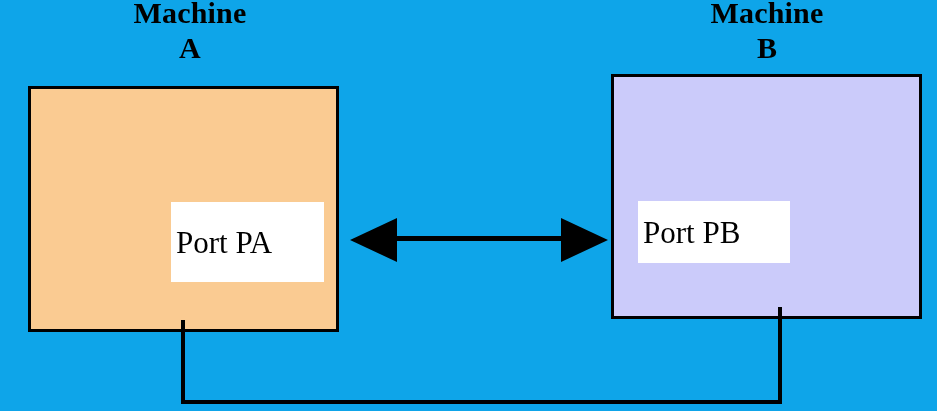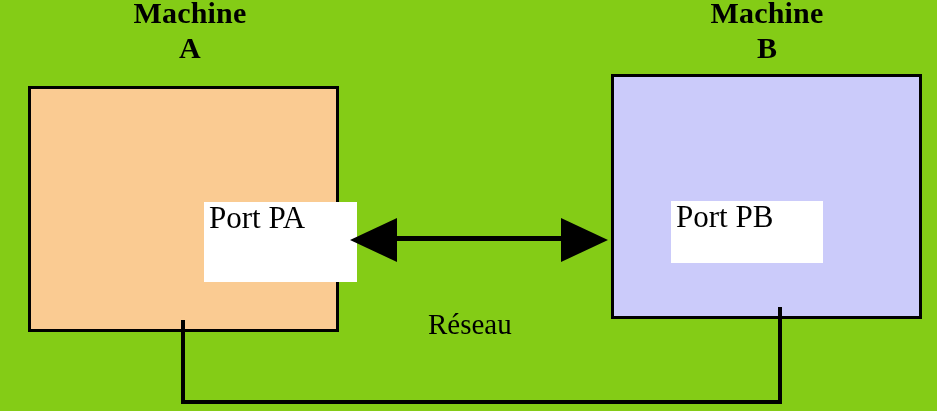--- a/index.html
+++ b/index.html
@@ -7,21 +7,21 @@
     padding: 0;
     background: #ffffff;
   }
   body {
     font-family: "Liberation Serif", "DejaVu Serif", serif;
   }
   #canvas {
     position: relative;
     width: 937px;
     height: 411px;
-    background: #84cc16;
+    background: #0ea5e9;
     overflow: hidden;
   }
 
   
   .title {
     position: absolute;
     font-weight: bold;
     font-size: 30px;
     line-height: 1.0;
     color: #000000;
@@ -56,23 +56,22 @@
     width: 311px;
     height: 245px;
     background: #cbcbfa;
   }
 
   
   .port-plaque {
     position: absolute;
     background: #ffffff;
     display: flex;
-    align-items: flex-start;
+    align-items: center;
     justify-content: flex-start;
-    margin-left: 33px;
   }
   .port-plaque span {
     font-size: 31px;
     line-height: 1;
     color: #000000;
     white-space: nowrap;
     padding-left: 5px;
   }
   #port-pa-plaque {
     left: 171px;
@@ -153,19 +152,18 @@
   <div class="port-plaque" id="port-pb-plaque">
     <span>Port PB</span>
   </div>
 
   <svg id="network-arrow" viewBox="0 0 262 54">
     <rect x="46" y="22" width="170" height="5" fill="#000000"></rect>
     <polygon points="2,26 49,4 49,48" fill="#000000"></polygon>
     <polygon points="260,26 213,4 213,48" fill="#000000"></polygon>
   </svg>
 
-  <div id="reseau-label">Réseau</div>
 
   <div class="bus-line" id="bus-line-left"></div>
   <div class="bus-line" id="bus-line-right"></div>
   <div class="bus-line" id="bus-line-horizontal"></div>
 
 </div>
 
 </body></html>

